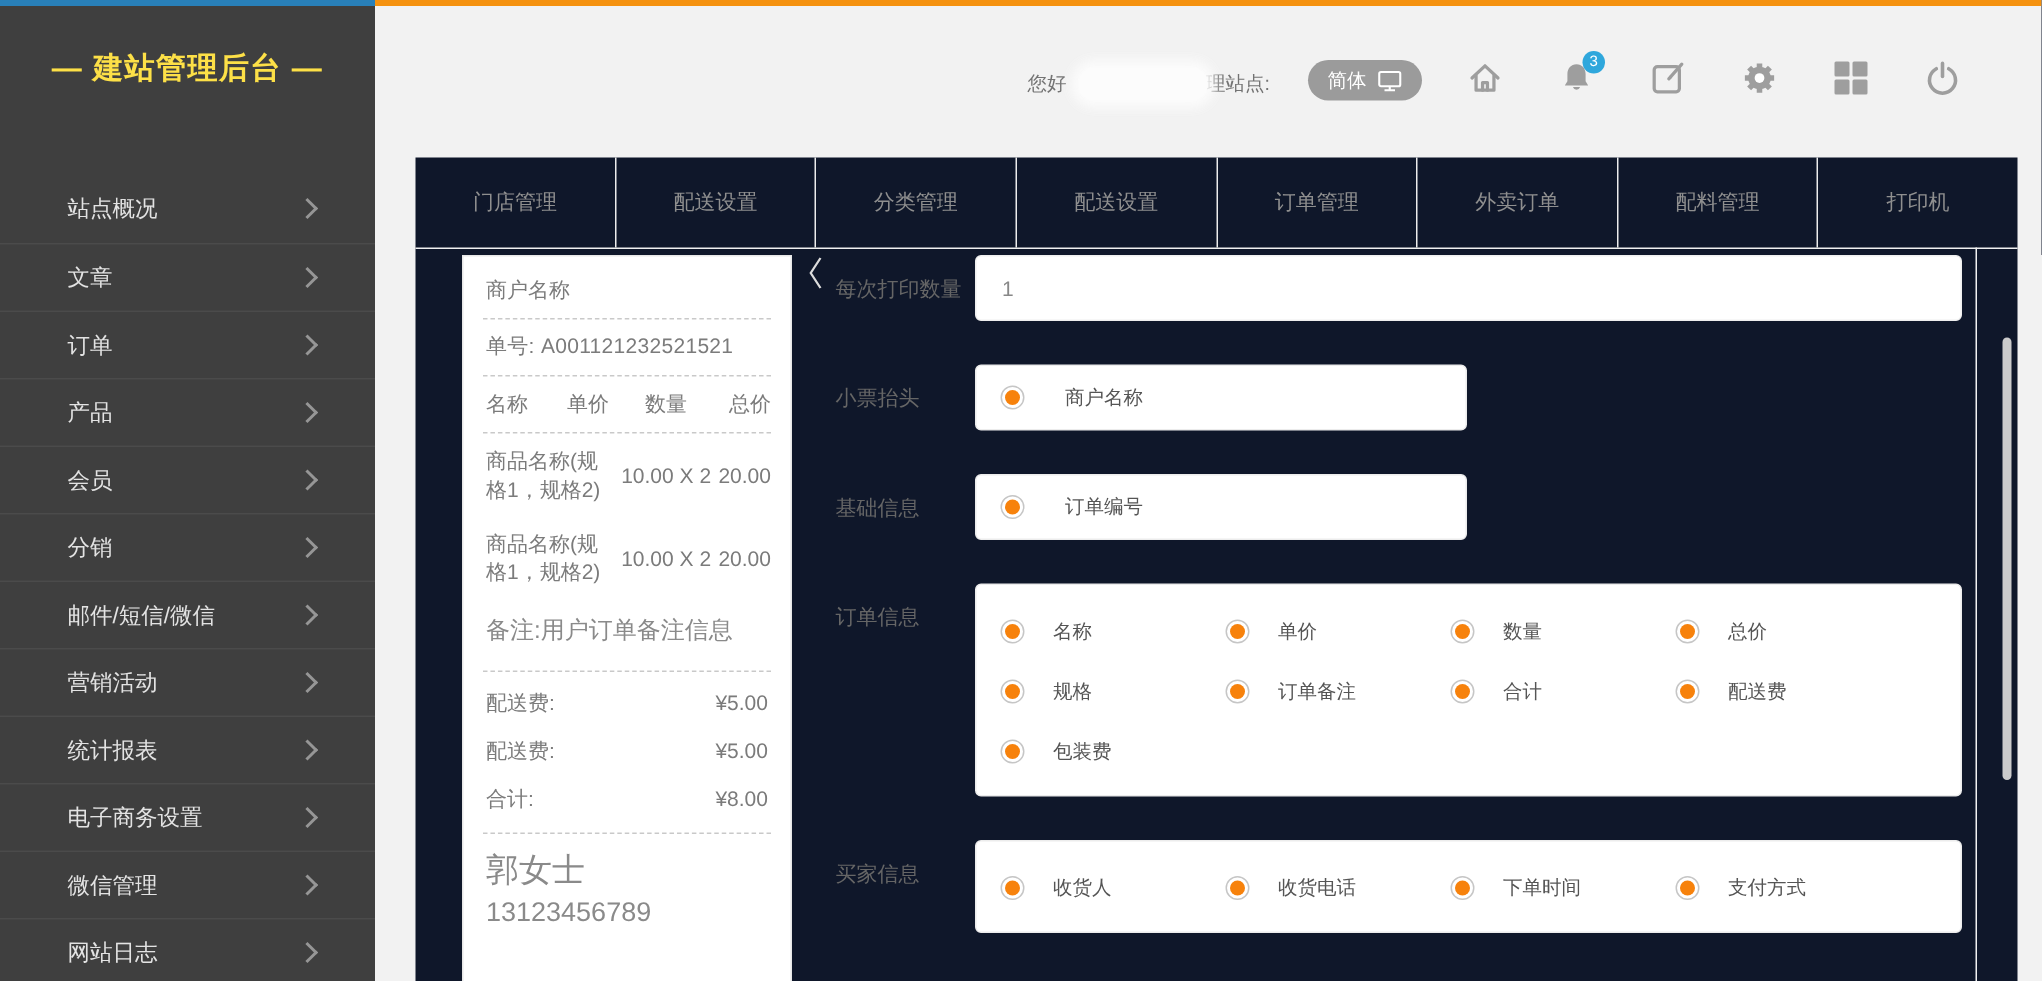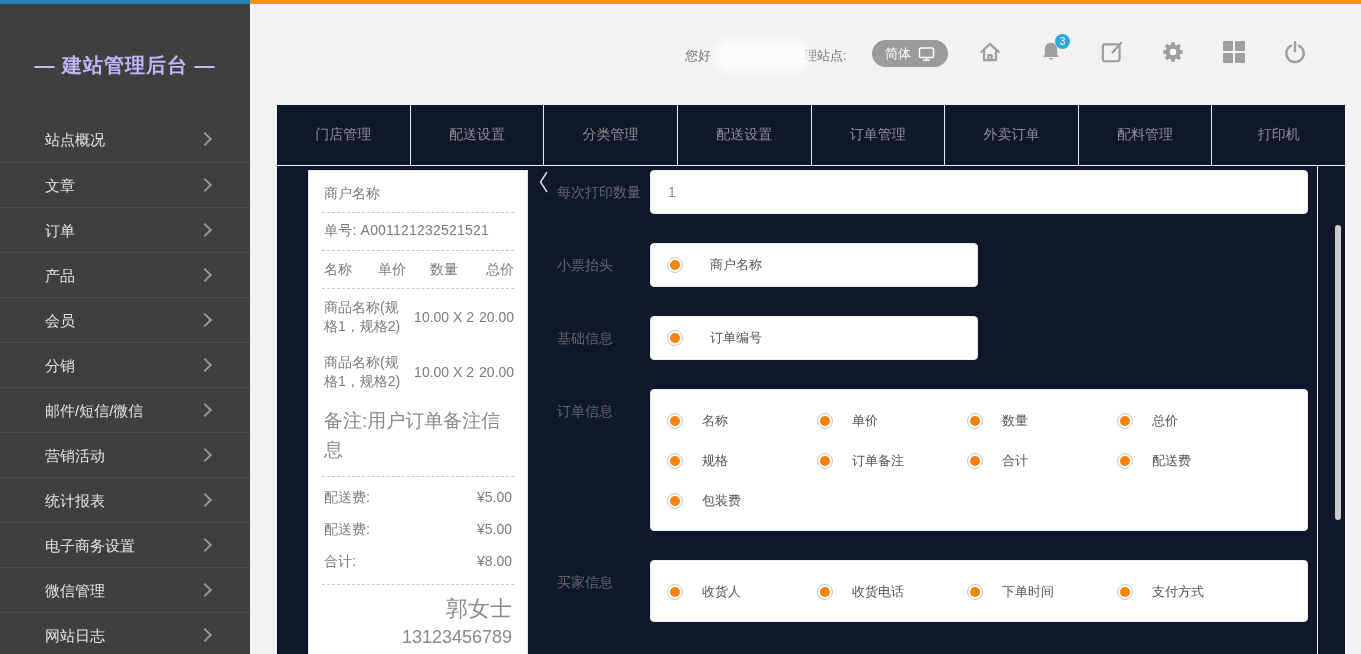--- a/index.html
+++ b/index.html
@@ -10,21 +10,21 @@
     -webkit-font-smoothing:antialiased;
   }
   
   .strip{position:absolute;top:0;height:4px;}
   .strip-blue{left:0;width:250px;background:var(--sidebar-strip,#2980b9);}
   .strip-orange{left:250px;width:1111px;background:var(--main-strip,#f5920f);}
 
   
   .sidebar{position:absolute;left:0;top:4px;width:250px;height:650px;background:#3f3f3f;}
   .sidebar-title{
-    margin-top:48px;text-align:center;color:#c4b5fd;font-size:20px;font-weight:bold;
+    margin-top:28px;text-align:center;color:#fde047;font-size:20px;font-weight:bold;
     letter-spacing:1px;white-space:nowrap;
   }
   .menu{position:absolute;left:0;top:113px;width:250px;}
   .menu-item{
     position:relative;height:45px;line-height:45px;color:#e3e3e3;font-size:15px;
     padding-left:45px;border-top:1px solid #4b4b4b;cursor:pointer;box-sizing:border-box;
   }
   .menu-item:first-child{border-top:none;}
   .menu-chevron{
     position:absolute;right:40px;top:17px;width:8px;height:8px;
@@ -72,24 +72,24 @@
   .r-order{padding:9px 0 10px 2px;letter-spacing:.2px;}
   .r-cols{display:flex;align-items:center;padding:10px 0 9px 2px;}
   .r-cols span:nth-child(1){flex:1;}
   .r-cols span:nth-child(2){width:52px;}
   .r-cols span:nth-child(3){width:50px;}
   .r-cols span:nth-child(4){width:34px;text-align:right;}
   .r-item{display:flex;align-items:center;padding:9px 0 8px 2px;}
   .r-item .nm{width:88px;line-height:19px;}
   .r-item .uq{width:72px;text-align:center;}
   .r-item .tt{flex:1;text-align:right;}
-  .r-note{font-size:19px;color:#8a8a8a;line-height:29px;padding:7px 0 12px 2px;}
+  .r-note{font-size:16px;color:#8a8a8a;line-height:29px;padding:7px 0 12px 2px;}
   .r-fee{display:flex;justify-content:space-between;padding:7px 2px 7px 2px;}
   .r-fees{padding:5px 0 6px 0;}
-  .r-buyer{padding:9px 2px 0 2px;color:#8a8a8a;text-align:right;}
+  .r-buyer{padding:9px 2px 0 2px;color:#8a8a8a;}
   .r-buyer .bname{font-size:22px;line-height:30px;}
   .r-buyer .bphone{font-size:18px;line-height:26px;}
 
   
   .caret{position:absolute;left:262px;top:66px;}
   .form{position:absolute;left:268px;top:60px;width:772px;}
   .f-row{display:flex;margin-top:29px;}
   .f-row.first{margin-top:5px;}
   .f-label{width:105px;padding:14px 0 0 12px;font-size:14px;color:#666;box-sizing:border-box;flex:none;}
   .f-input{

